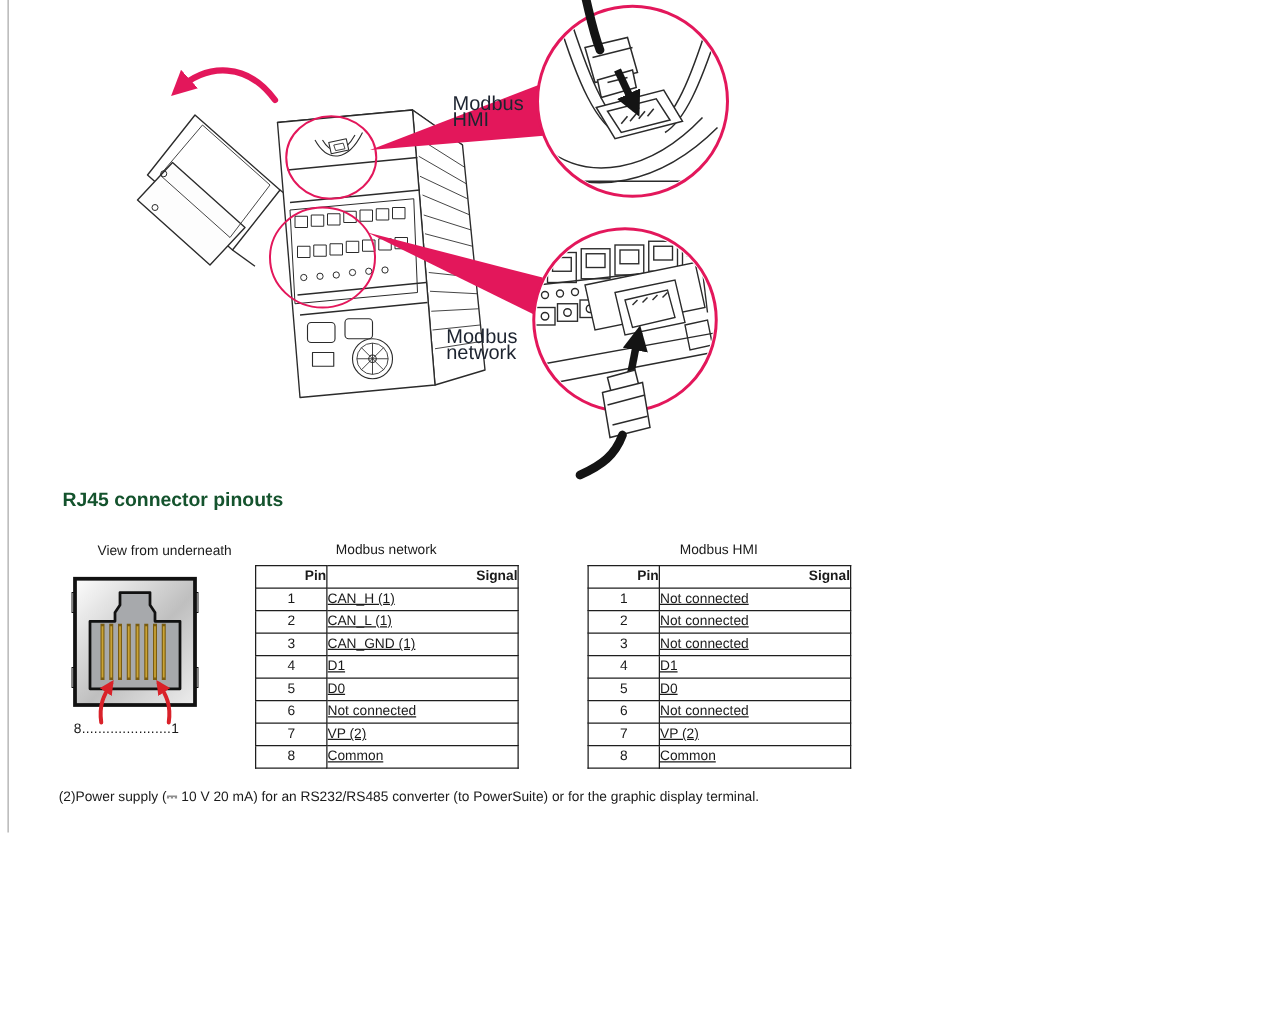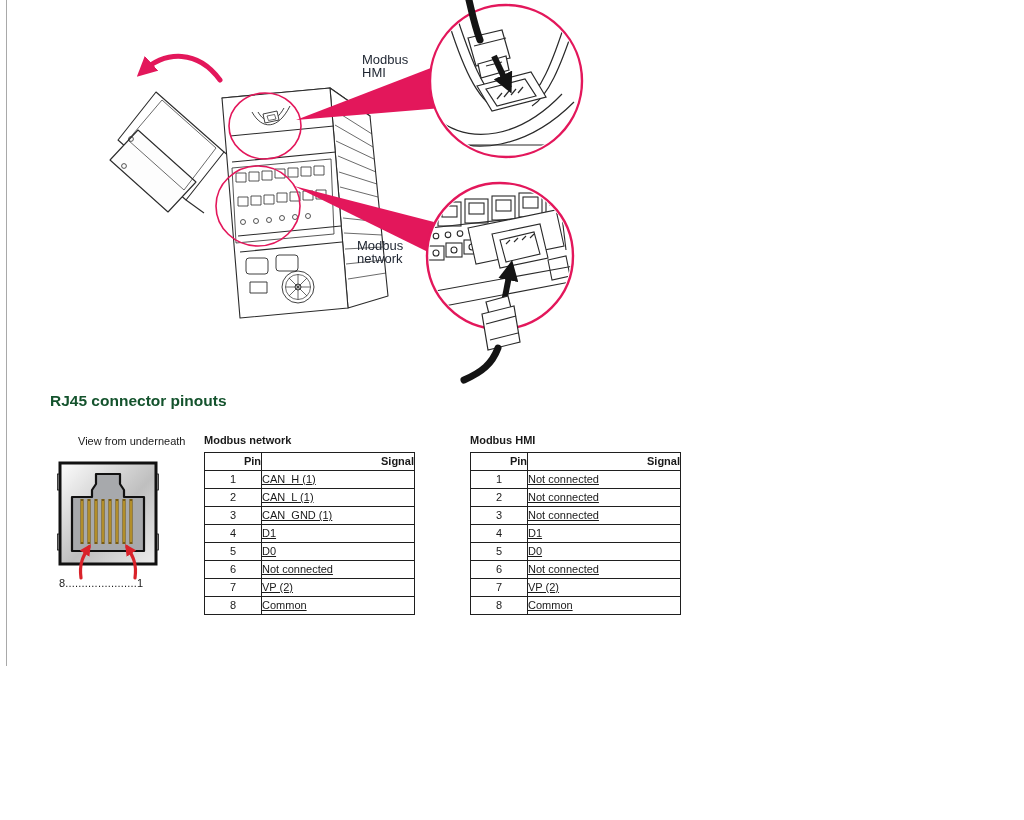--- a/index.html
+++ b/index.html
@@ -4,35 +4,35 @@
 <style>
   * { margin:0; padding:0; box-sizing:border-box; }
   html,body { width:1024px; height:820px; background:#ffffff; overflow:hidden;
               font-family:"Liberation Sans", sans-serif; color:#1a1a1a; }
   .page { position:relative; width:1024px; height:820px; background:#fff; }
 
   .left-rule { position:absolute; left:6px; top:0; width:1px; height:666px; background:#a9a9a9; }
 
   .main-illustration { position:absolute; left:0; top:0; }
 
-  .callout-label { position:absolute; font-size:13px; line-height:13px; color:#1d2430; }
+  .callout-label { position:absolute; font-size:16px; line-height:13px; color:#1d2430;margin-top:24px; }
   .lbl-hmi { left:362px; top:53px; }
   .lbl-net { left:357px; top:239px; }
 
   .heading { position:absolute; left:50px; top:392px; font-size:15.5px; font-weight:bold; color:#14532d; }
 
   .view-label { position:absolute; left:55px; top:435px; font-size:11px;margin-left:23px; }
   .rj45-svg  { position:absolute; left:57px; top:460px; }
   .pin-range { position:absolute; left:59px; top:577px; width:92px; font-size:11px;
                letter-spacing:0.2px; white-space:nowrap; }
 
   .tablewrap { position:absolute; width:210px; }
   .t1 { left:204px; top:434px; }
   .t2 { left:470px; top:434px; }
-  .tbl-title { font-size:11px; font-weight:bold; height:18px; line-height:13px; }
+  .tbl-title { font-size:11px; font-weight:normal; height:18px; line-height:13px;text-align:center; }
   table.pintable { border-collapse:collapse; table-layout:fixed; width:210px; font-size:11px; }
   table.pintable th, table.pintable td { border:1px solid #1f1f1f; height:18px; line-height:17px;
                padding:0; overflow:hidden; white-space:nowrap; }
   table.pintable th { text-align:right; padding-left:5px; font-weight:bold; }
   td.pin { text-align:center; }
   td.sig { padding-left:5px;text-decoration:underline; }
   col.c-pin { width:57px; } col.c-sig { width:153px; }
 
   .footnotes { position:absolute; left:47px; top:632px; font-size:11px; line-height:13.5px; }
 </style>
@@ -374,14 +374,15 @@
           </tr>
       <tr>
             <td class="pin">8</td>
             <td class="sig">Common</td>
           </tr>
     </tbody>
       </table>
   </div>
 
   <div class="footnotes">
+    <div>(2)Power supply (⎓ 10 V 20 mA) for an RS232/RS485 converter (to PowerSuite) or for the graphic display terminal.</div>
   </div>
 </div>
 
 </body></html>

